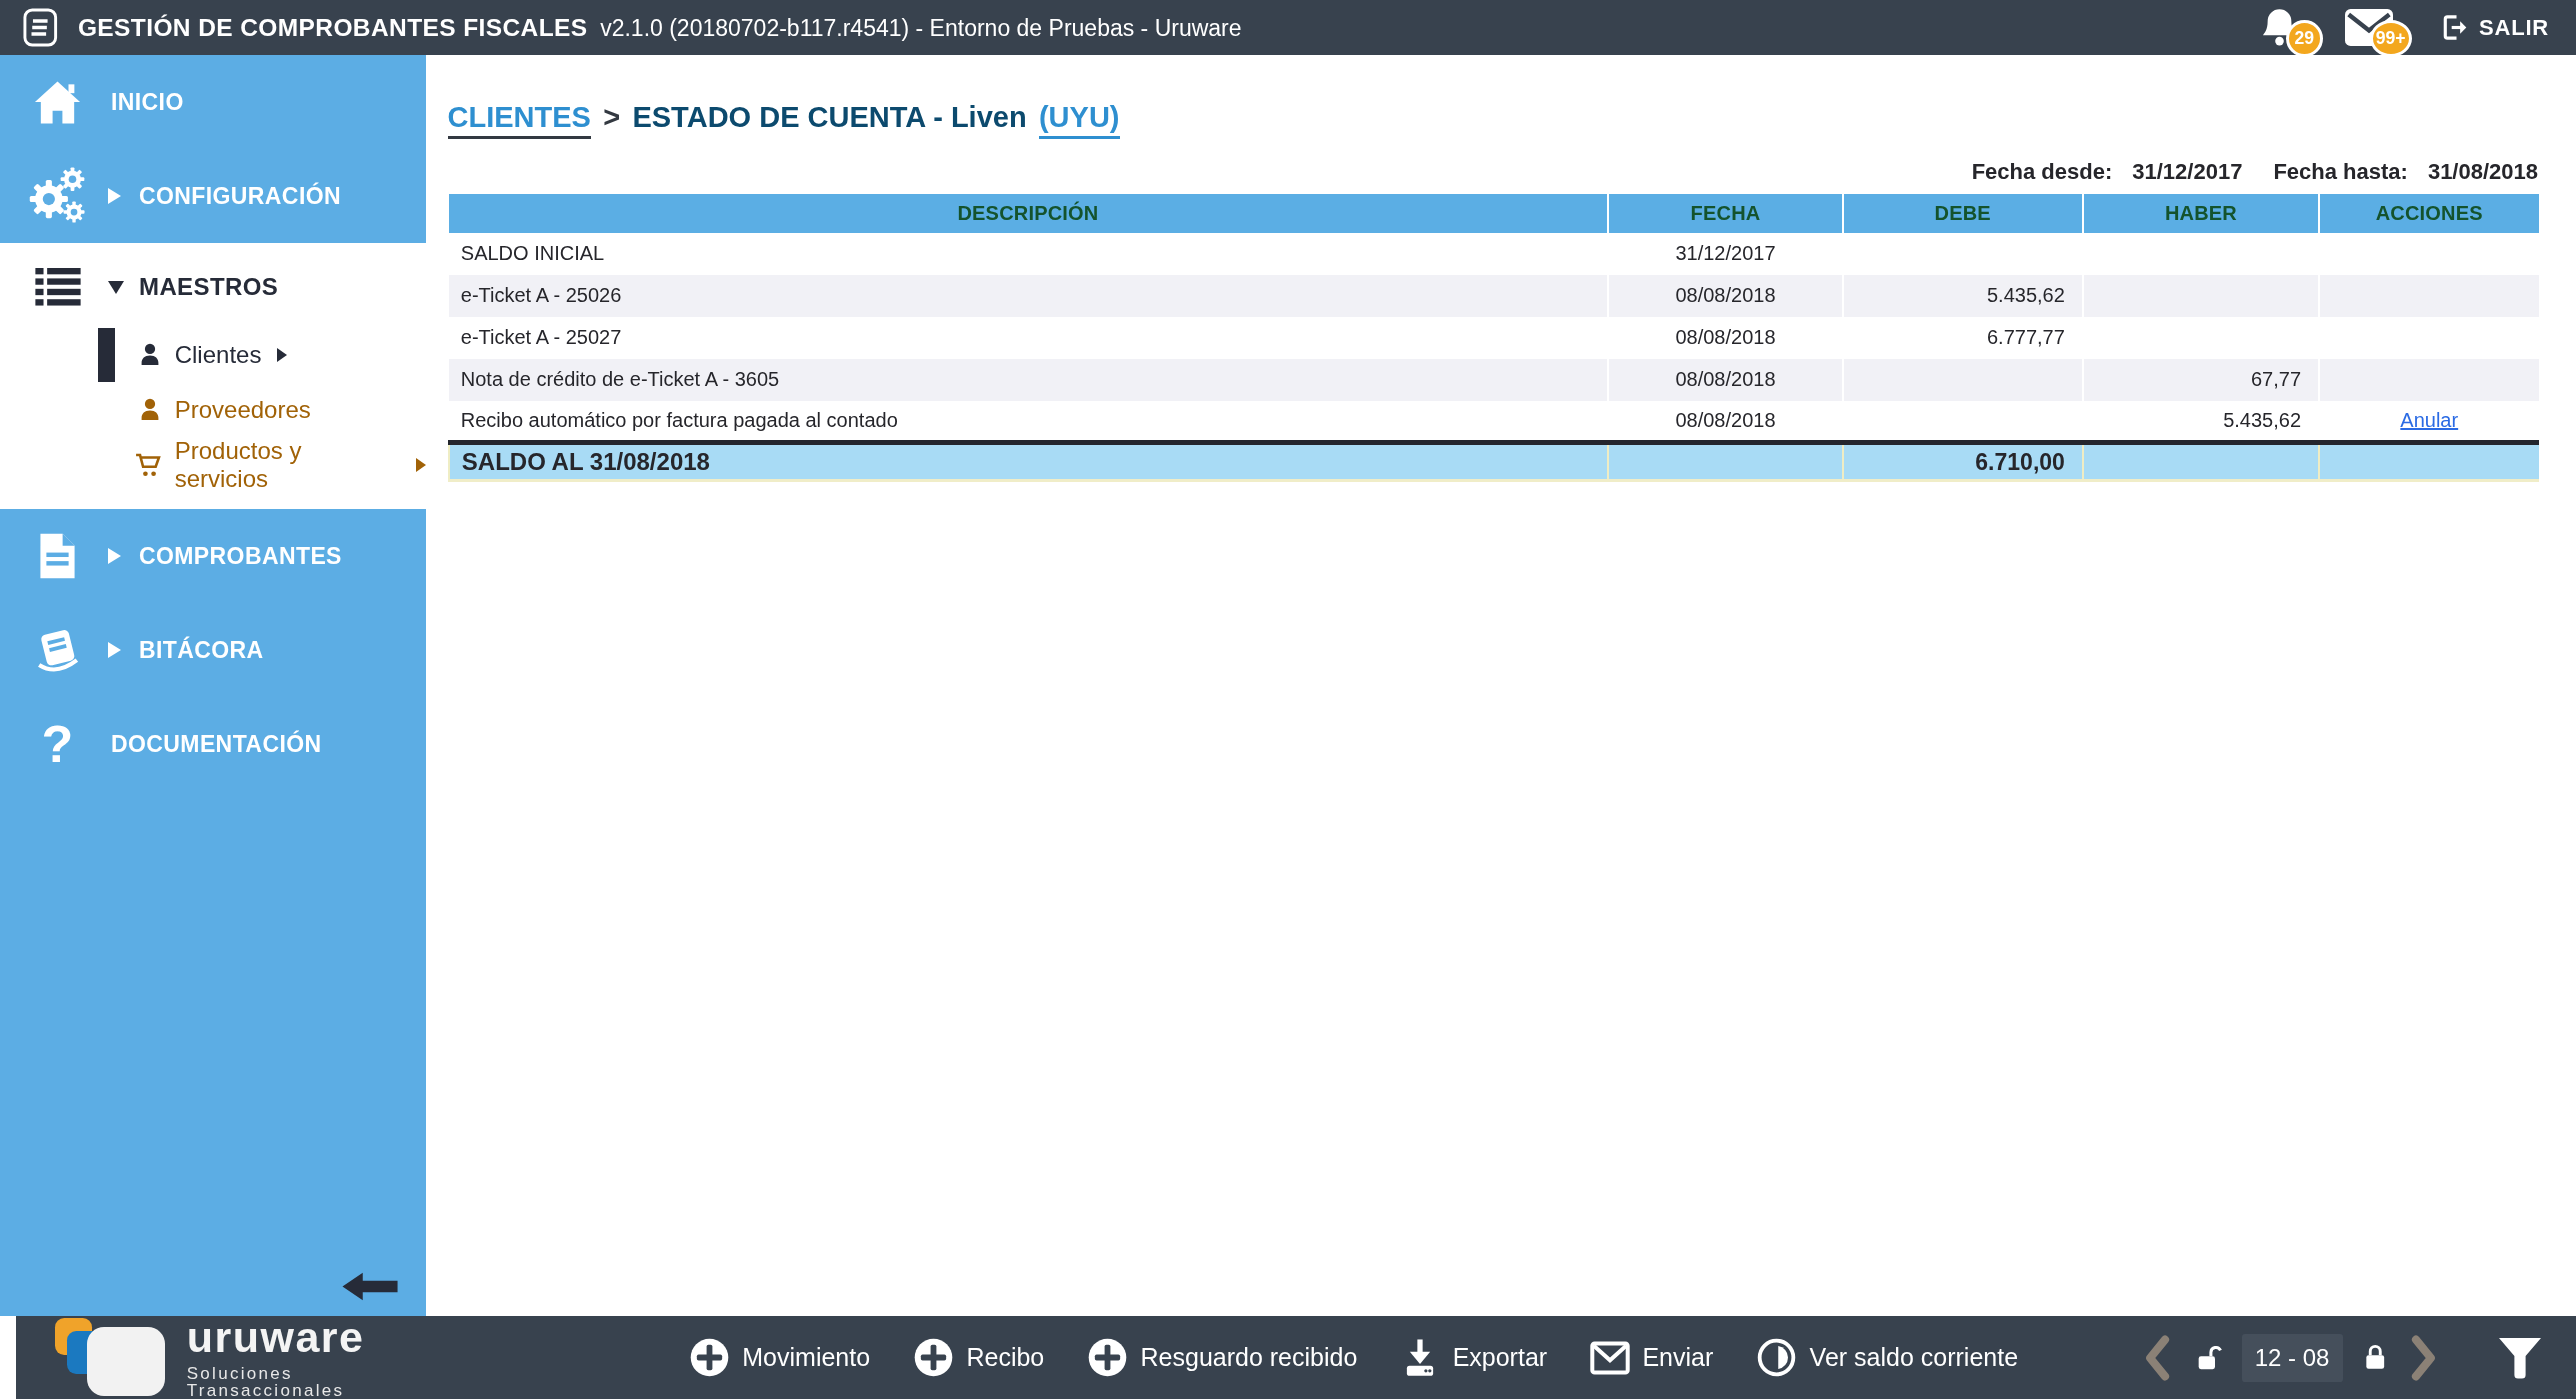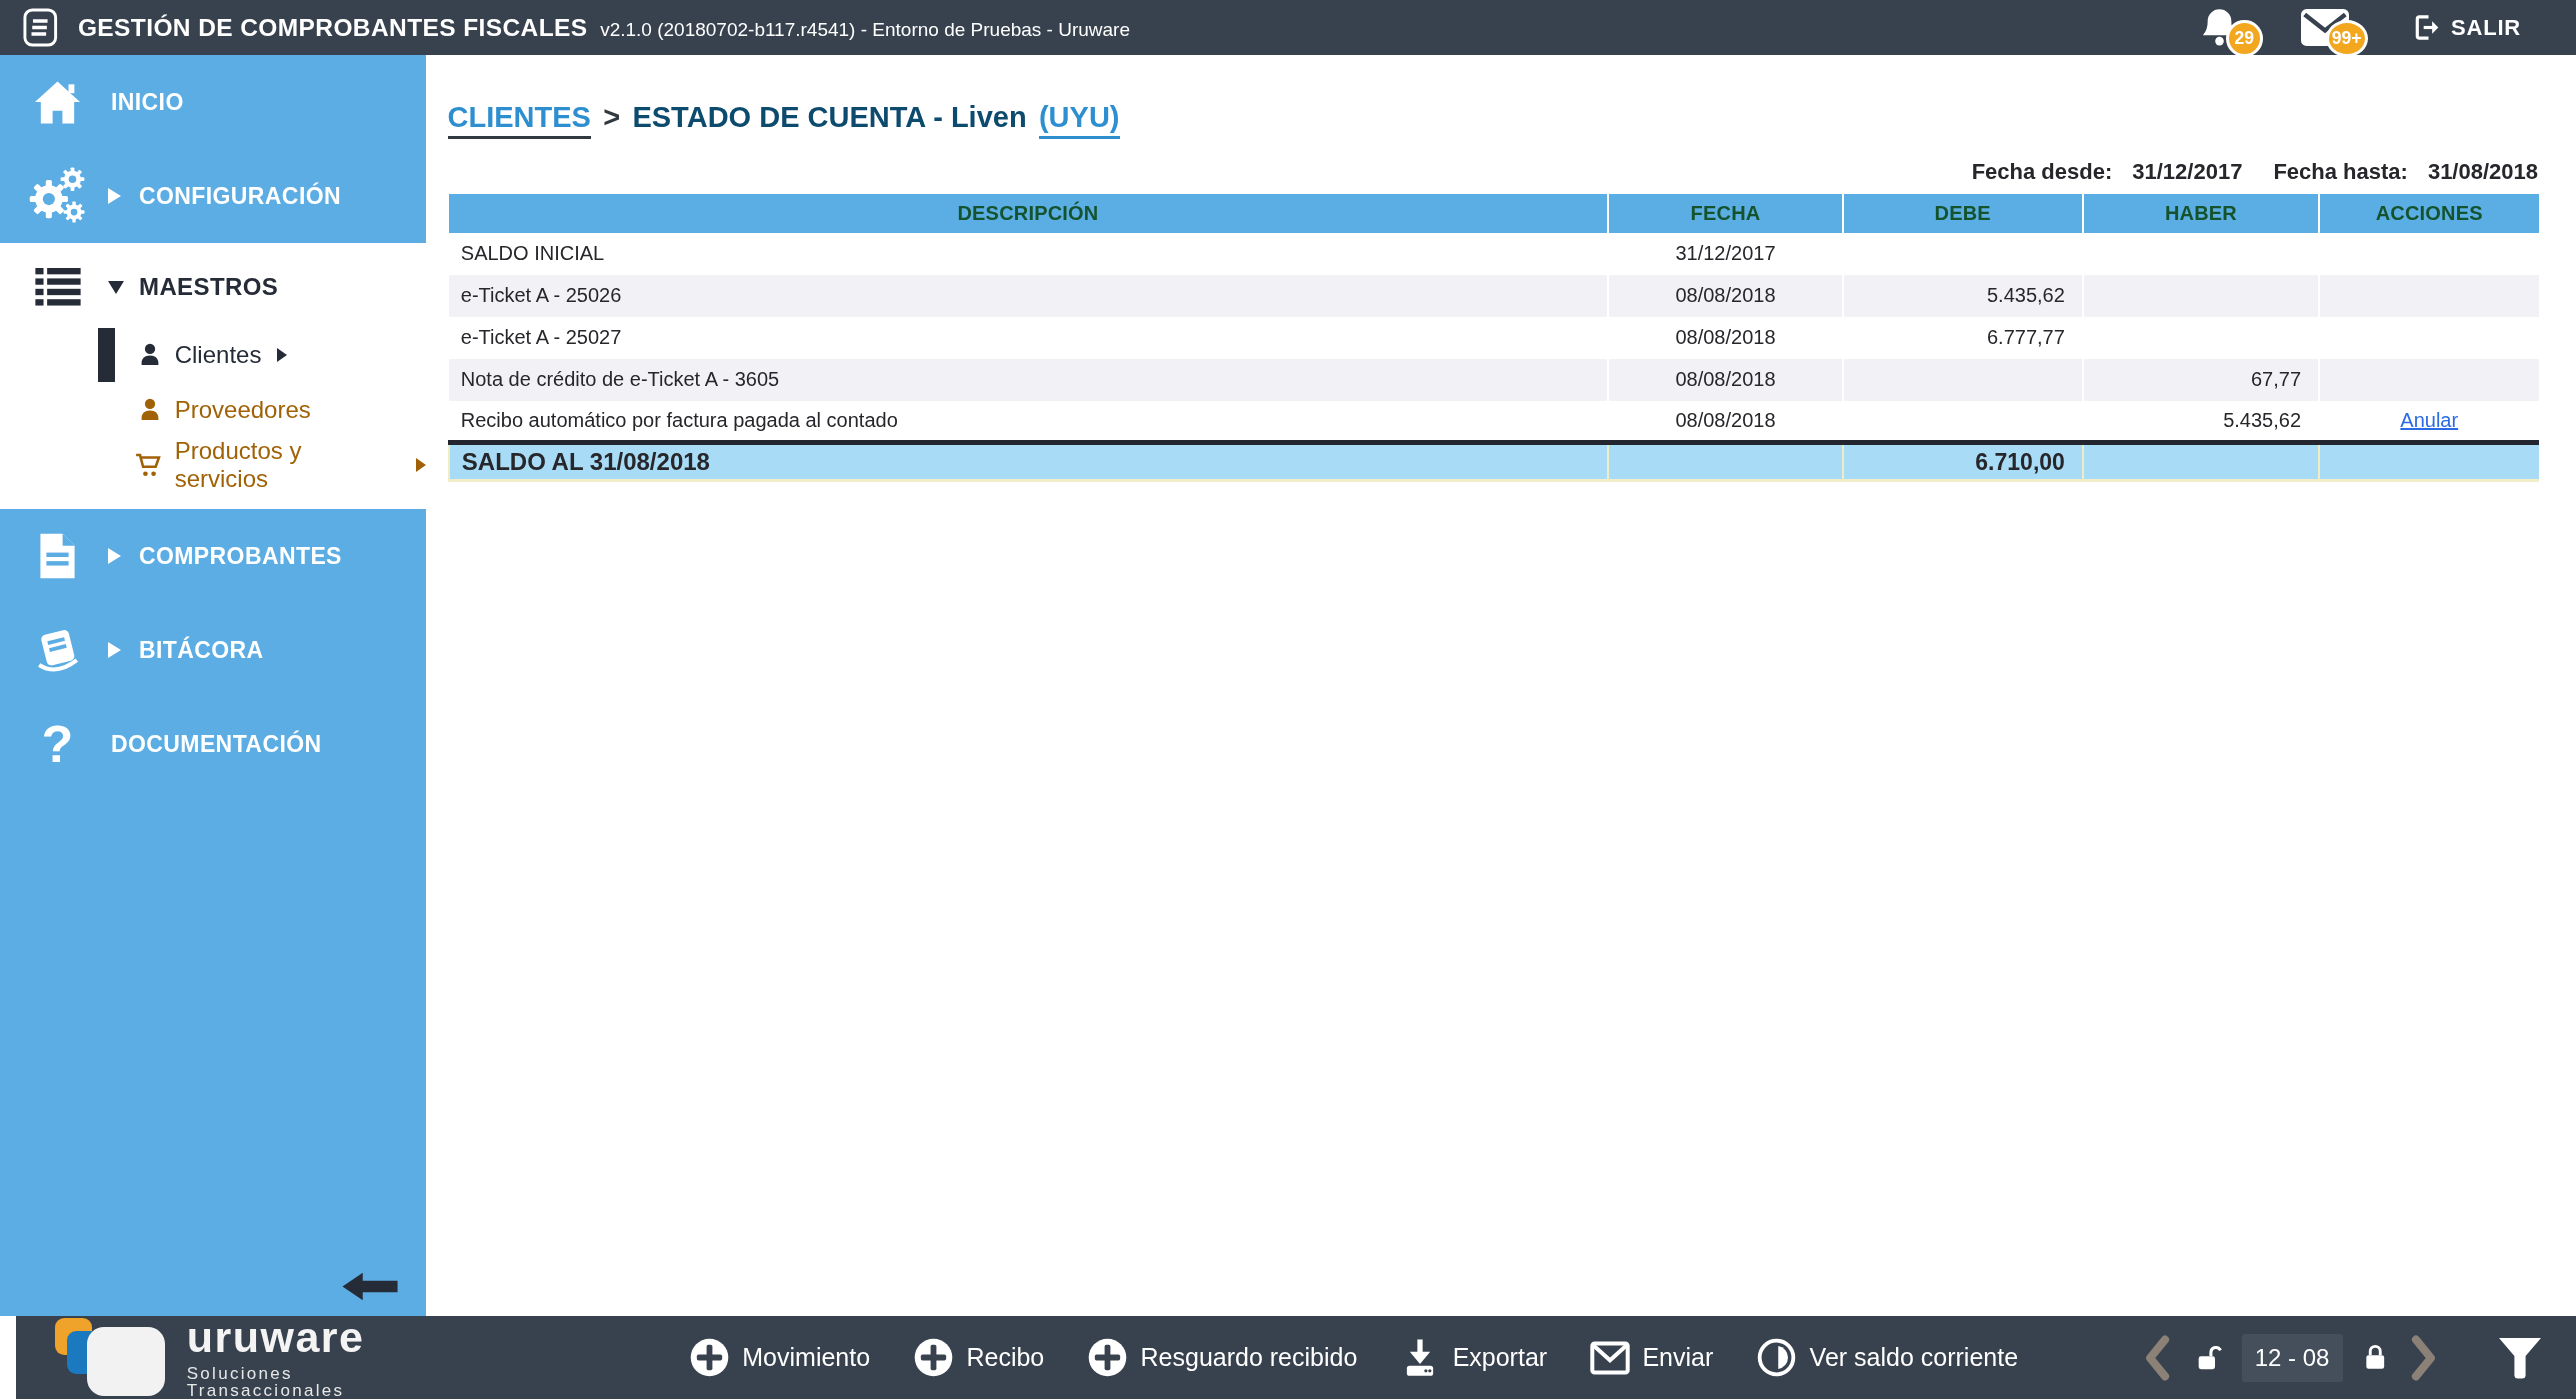--- a/index.html
+++ b/index.html
@@ -9,22 +9,22 @@
     background:#ffffff; font-family:"Liberation Sans", sans-serif; color:#23262E;
   }
 
   
   .topbar {
     position:absolute; top:0; left:0; right:0; height:55px;
     background:#38424E; display:flex; align-items:center; color:#fff;
   }
   .topbar-left { display:flex; align-items:center; padding-left:21.5px; gap:18.4px; flex:1; white-space:nowrap; }
   .t-main { font-weight:bold; font-size:24.5px; letter-spacing:0.4px; }
-  .t-rest { font-size:19px; margin-left:9.2px; font-weight:normal; }
-  .topbar-right { display:flex; align-items:center; gap:56px; padding-right:49px; }
+  .t-rest { font-size:23px; margin-left:9.2px; font-weight:normal; }
+  .topbar-right { display:flex; align-items:center; gap:40px; padding-right:21px; }
   .icon-btn { position:relative; background:none; border:none; padding:0; width:49px; height:44px;
               display:flex; align-items:center; justify-content:center; cursor:pointer; }
   .badge {
     position:absolute; right:-18.4px; bottom:-7.7px; background:#F3A71E; color:#fff;
     border:3.8px solid #fff; border-radius:50%; min-width:37px; height:37px;
     font-size:17.6px; font-weight:bold; display:flex; align-items:center; justify-content:center; padding:0 3.1px;
   }
   .logout { display:flex; align-items:center; gap:10.7px; background:none; border:none; color:#fff;
             font-weight:bold; font-size:22px; letter-spacing:0.8px; cursor:pointer; font-family:Liberation Sans, sans-serif; }
 

